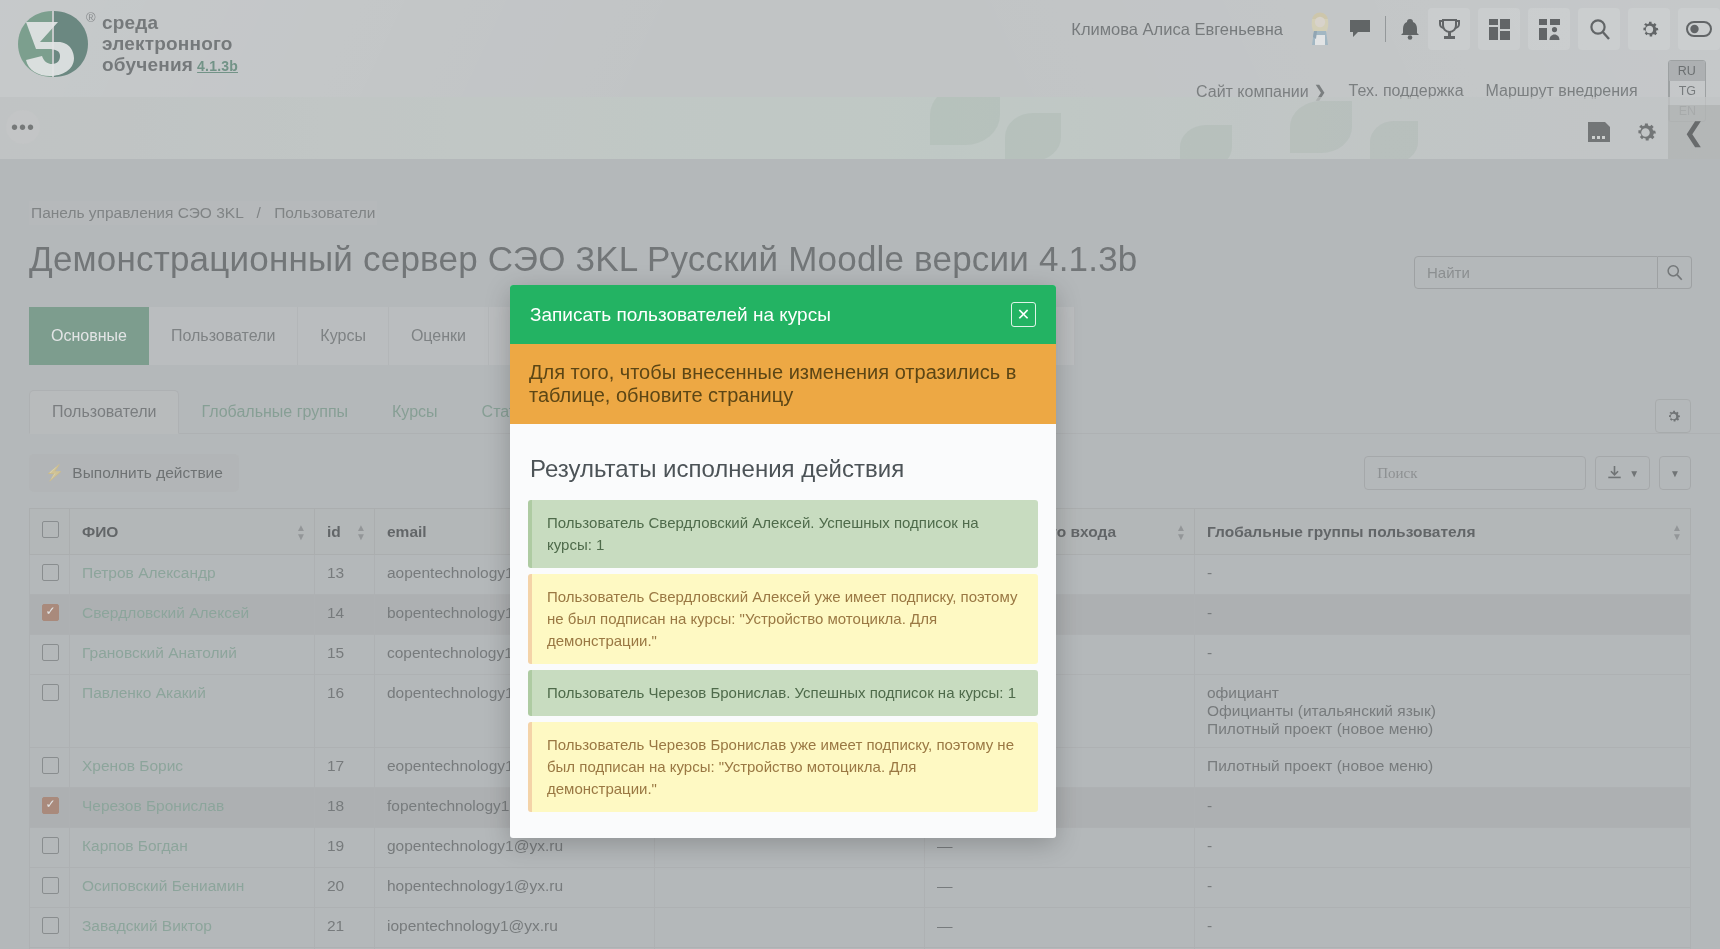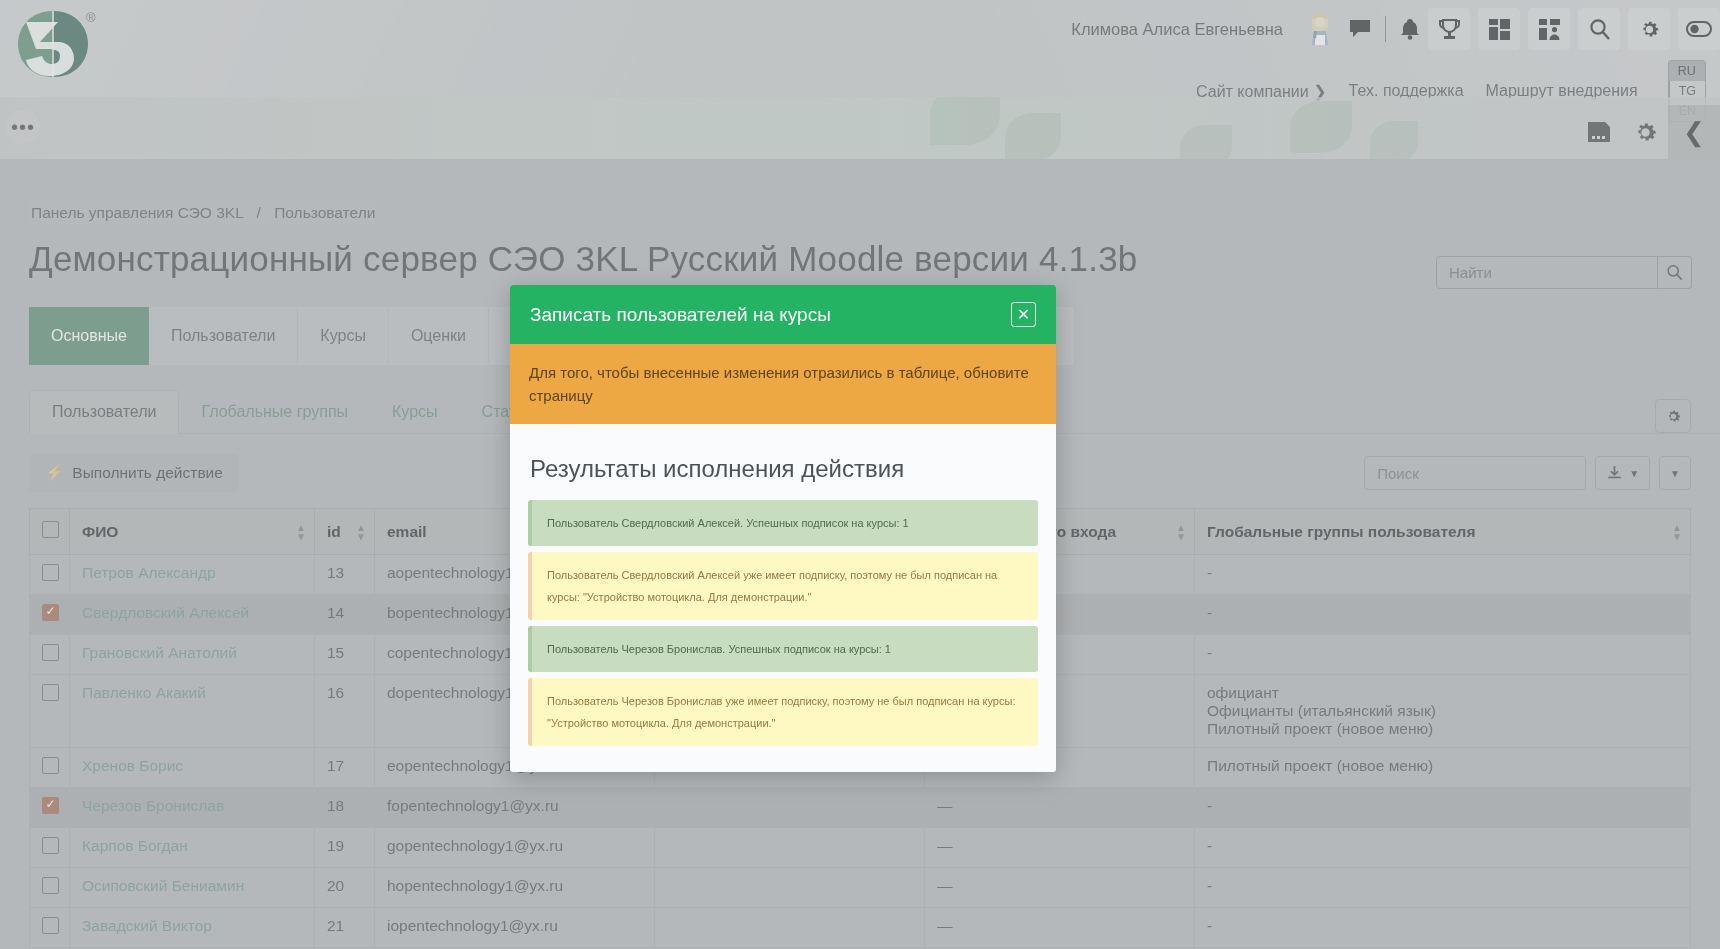--- a/index.html
+++ b/index.html
@@ -64,21 +64,21 @@
   
   .content { position:absolute; left:0; top:159px; width:1720px; }
   .breadcrumb { margin:42px 0 0 29px; font-size:15.5px; color:#5d6467; background:#b7babc; display:inline-block; padding:3px 2px;}
   .breadcrumb .sep { margin:0 9px; }
   h1.page-title { margin:14px 0 0 29px; font-size:35px; font-weight:400; color:#474e52; letter-spacing:.2px;}
 
   .find-box {
     position:absolute; right:28px; top:97px; display:flex; align-items:center;
   }
   .find-input {
-    width:222px; height:33px; background:transparent; border:1px solid #8e9496;
+    width:244px; height:33px; background:transparent; border:1px solid #8e9496;
     border-radius:4px 0 0 4px; padding:0 12px; font-size:15px; color:#4e5558;
     font-family:"Liberation Sans", sans-serif;
   }
   .find-input::placeholder { color:#6f7679; }
   .find-btn { width:34px; height:33px; border:1px solid #8e9496; border-left:none; border-radius:0 4px 4px 0; background:transparent; display:flex; align-items:center; justify-content:center; color:#4b5255;}
 
   
   .tabs-main { margin:28px 0 0 29px; display:flex; }
   .tabs-main .tab {
     padding:20px 22px; font-size:16px; color:#5a6164; background:#bdc1c3;
@@ -94,21 +94,21 @@
   .gear-right { margin-left:auto; width:36px; height:34px; border:1px solid #9ea3a5; border-radius:4px; display:flex; align-items:center; justify-content:center; color:#454b4e;}
 
   .toolbar-row { margin:20px 29px 0 29px; display:flex; align-items:center; }
   .act-btn {
     background:#b0b4b6; border:none; border-radius:5px; padding:10px 16px; font-size:15.5px;
     color:#41474a; display:flex; align-items:center; gap:8px; font-family:"Liberation Sans", sans-serif;
   }
   .right-tools { margin-left:auto; display:flex; align-items:center; gap:9px; }
   .search-input {
     width:222px; height:34px; background:transparent; border:1px solid #9a9fa1; border-radius:4px;
-    padding:0 12px; font-size:15px; color:#4e5558; font-family:Liberation Sans, sans-serif;
+    padding:0 12px; font-size:15px; color:#4e5558; font-family:Liberation Serif, serif;
   }
   .search-input::placeholder { color:#74797c; }
   .pill-btn { height:34px; border:1px solid #9a9fa1; border-radius:4px; background:transparent; display:flex; align-items:center; gap:6px; padding:0 10px; color:#454b4e;}
 
   
   table.users { margin:16px 29px 0 29px; width:calc(100% - 58px); border-collapse:collapse; table-layout:fixed;}
   table.users th {
     background:#b2b6b8; border:1px solid #a4a8aa; text-align:left;
     padding:12px 12px; font-size:15.5px; color:#2e3437; font-weight:700;
     position:relative;
@@ -132,44 +132,52 @@
   .modal-head {
     background:#23b363; color:#fff; padding:17px 20px; font-size:19px; display:flex; align-items:center;
   }
   .modal-close {
     margin-left:auto; width:25px; height:25px; border:1px solid rgba(255,255,255,0.85); border-radius:3px;
     display:flex; align-items:center; justify-content:center; font-size:16px; color:#fff; background:transparent;
     font-family:"Liberation Sans", sans-serif; line-height:1;
   }
   .modal-body { padding:17px 18px 20px 18px; }
   .warn {
-    background:#eda844; color:#5c4615; padding:17px 19px; font-size:15px; line-height:23px;
+    background:#eda844; color:#5c4615; padding:17px 19px; font-size:20px; line-height:23px;
     margin:-17px -18px 0 -18px;
   }
   .modal-h2 { font-size:24px; font-weight:400; color:#4c5357; margin:31px 0 17px 2px; }
-  .res { padding:12px 15px; font-size:11px; line-height:22px; border-radius:3px; margin-bottom:6px;}
+  .res { padding:12px 15px; font-size:15px; line-height:22px; border-radius:3px; margin-bottom:6px;}
   .res.ok  { background:#c8dcc0; color:#4f6b4b; border-left:4px solid #aecba2;}
   .res.warn2 { background:#fef9c3; color:#9a7843; border-left:4px solid #f4d3a8;}
 </style>
 </head>
 <body>
 
 <div id="page">
 
   <div class="topbar dimmed">
 
     <div class="logo-wrap">
       <div class="logo-mark">
         <svg width="78" height="72" viewBox="0 0 78 72">
           <path d="M38 3 C18 3 4 18 4 36 C4 54 18 69 38 69 Z" fill="#2aa060"></path>
           <path d="M40 3 C60 3 74 18 74 36 C74 54 60 69 40 69 Z" fill="#17775a"></path>
           <path d="M12 14 L44 14 L26 34 L44 34 C56 34 60 44 60 50 C60 62 48 68 36 68 C24 68 14 62 12 52 L28 48 C30 54 34 56 38 56 C44 56 46 52 46 48 C46 43 42 41 34 41 L22 41 Z" fill="#ffffff" opacity="0.92"></path>
           <path d="M52 12 L52 66 L60 66 L60 12 Z" fill="#ffffff" opacity="0.0"></path>
         </svg>
         <span class="reg">®</span>
+      </div>
+      <div class="logo-txt">
+        <div>среда</div>
+        <div>электронного</div>
+        <div style="display:flex;align-items:baseline;">
+          <span>обучения</span>
+          <span class="logo-ver">4.1.3b</span>
+        </div>
       </div>
     </div>
 
     <div class="user-row">
       <span class="user-name">Климова Алиса Евгеньевна</span>
 
       <span class="avatar-ico">
         <svg width="30" height="34" viewBox="0 0 30 34">
           <ellipse cx="15" cy="8" rx="8" ry="7.5" fill="#f0cf6a"></ellipse>
           <path d="M7 7 Q6 17 9 20 L21 20 Q24 17 23 7 Z" fill="#f5dd86"></path>

